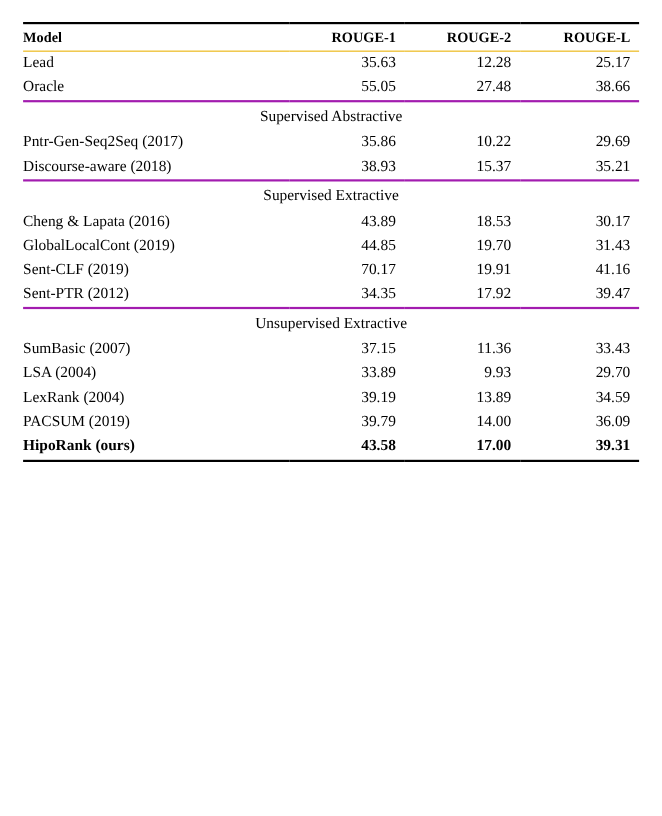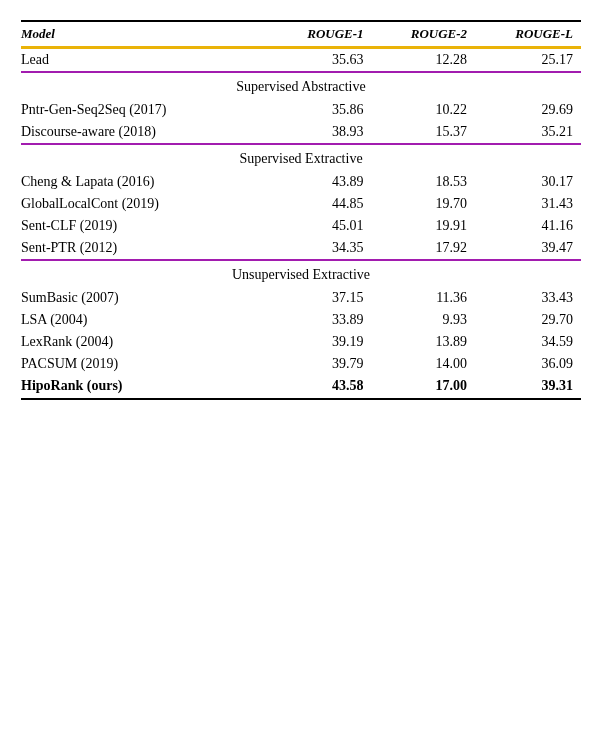--- a/index.html
+++ b/index.html
@@ -47,22 +47,21 @@
     .section-header td {
       text-align: center;
       padding: 6px 0 4px 0;
       font-size: 14px;
     }
     .section-divider td {
       border-top: 2px solid #a21caf;
     }
     .header-row th {
       border-top: 2px solid #000;
-      border-bottom: 3px solid #eab308;
-      font-style: italic;
+      border-bottom: 1px solid #eab308;
     }
     .last-row td {
       border-bottom: 2px solid #000;
       padding-bottom: 4px;
     }
   </style>
 </head>
 <body>
 
 <div class="table-container">
@@ -74,20 +73,26 @@
         <th class="numeric">ROUGE-2</th>
         <th class="numeric">ROUGE-L</th>
       </tr>
     </thead>
     <tbody id="table-body">
     <tr>
           <td>Lead</td>
           <td class="numeric">35.63</td>
           <td class="numeric">12.28</td>
           <td class="numeric">25.17</td>
+        </tr>
+        <tr>
+          <td>Oracle</td>
+          <td class="numeric">55.05</td>
+          <td class="numeric">27.48</td>
+          <td class="numeric">38.66</td>
         </tr>
         <tr class="section-header section-divider">
           <td colspan="4">Supervised Abstractive</td>
         </tr>
         <tr>
           <td>Pntr-Gen-Seq2Seq (2017)</td>
           <td class="numeric">35.86</td>
           <td class="numeric">10.22</td>
           <td class="numeric">29.69</td>
         </tr>
@@ -107,21 +112,21 @@
           <td class="numeric">30.17</td>
         </tr>
         <tr>
           <td>GlobalLocalCont (2019)</td>
           <td class="numeric">44.85</td>
           <td class="numeric">19.70</td>
           <td class="numeric">31.43</td>
         </tr>
         <tr>
           <td>Sent-CLF (2019)</td>
-          <td class="numeric">45.01</td>
+          <td class="numeric">70.17</td>
           <td class="numeric">19.91</td>
           <td class="numeric">41.16</td>
         </tr>
         <tr>
           <td>Sent-PTR (2012)</td>
           <td class="numeric">34.35</td>
           <td class="numeric">17.92</td>
           <td class="numeric">39.47</td>
         </tr>
         <tr class="section-header section-divider">

